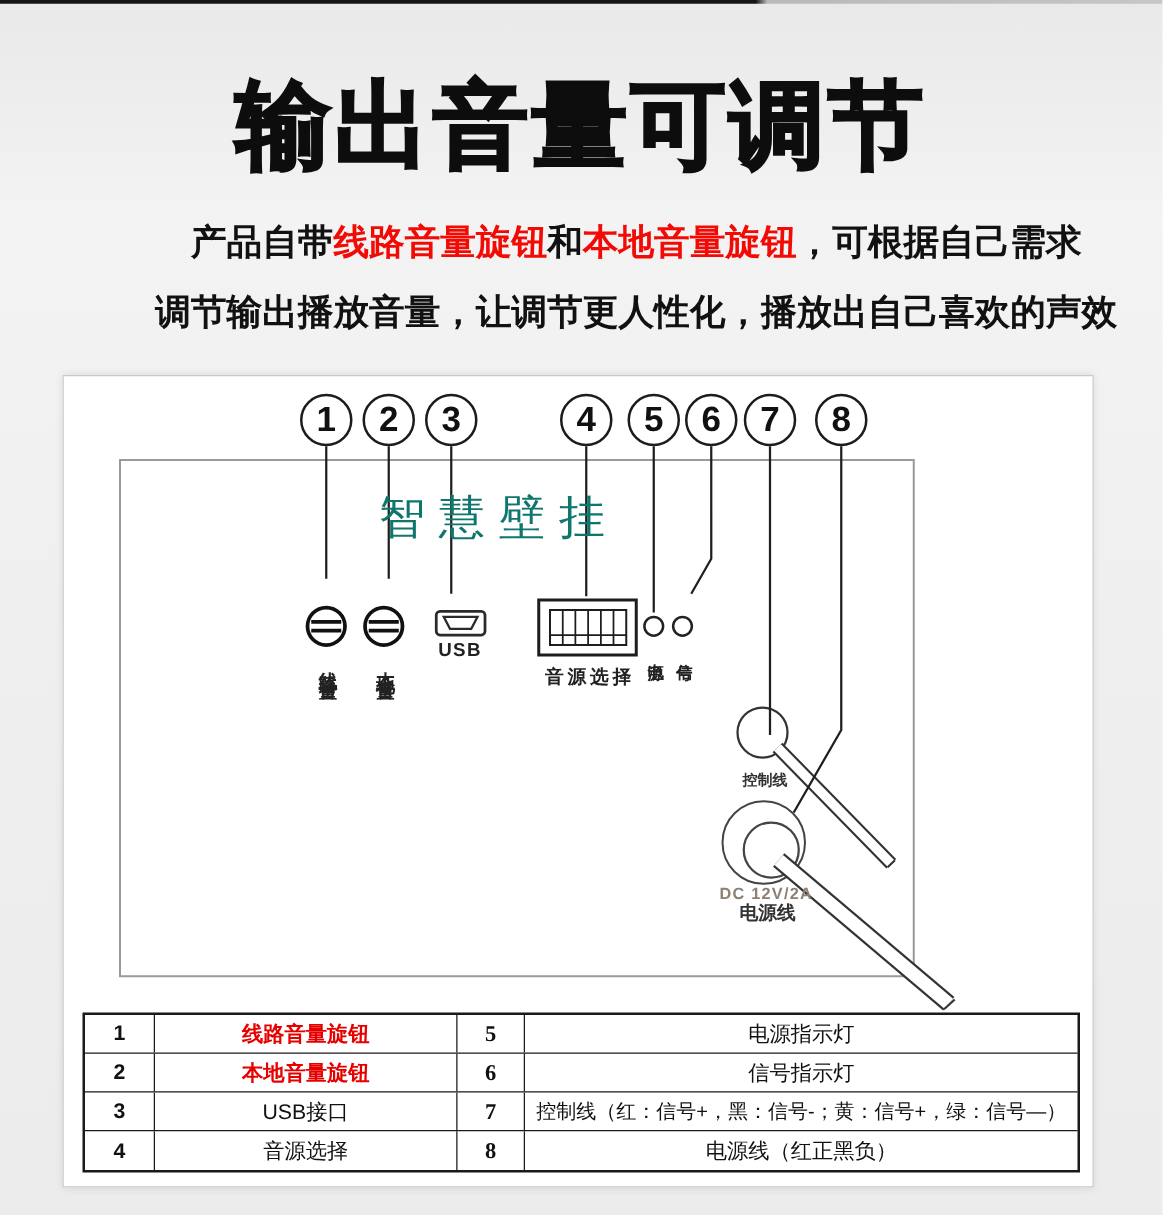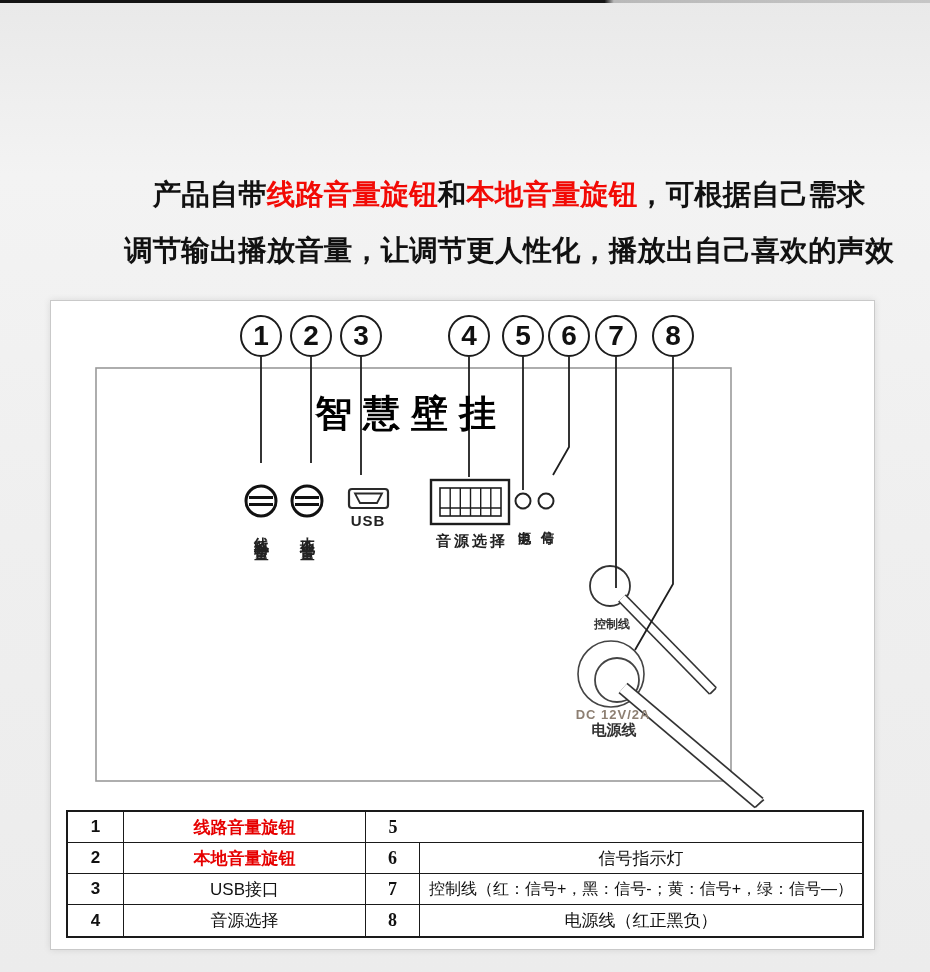--- a/index.html
+++ b/index.html
@@ -46,21 +46,21 @@
     display: flex; align-items: center; justify-content: center;
     font-size: 28px; font-weight: 700; color: #111;
   }
 
   .lbl { position: absolute; transform: translateX(-50%); white-space: nowrap; color: #222; }
   .vlbl {
     position: absolute; transform: translateX(-50%);
     writing-mode: vertical-rl; text-orientation: upright;
     white-space: nowrap; color: #222;
   }
-  .panel-title { top: 88px; left: 360px; font-size: 37px; letter-spacing: 11px; color: #000000; font-weight: 700; }
+  .panel-title { top: 88px; left: 348px; font-size: 37px; letter-spacing: 11px; color: #0f766e; font-weight: 400; }
   .knob1-lbl  { top: 224px; left: 210px; font-size: 15px; letter-spacing: 3px; font-weight: 600; }
   .knob2-lbl  { top: 224px; left: 256px; font-size: 15px; letter-spacing: 3px; font-weight: 600; }
   .usb-lbl    { top: 211px; left: 317px; font-size: 15px; font-weight: 700; letter-spacing: 1px; }
   .dip-lbl    { top: 231px; left: 421px; font-size: 15px; letter-spacing: 3px; font-weight: 600; }
   .led1-lbl   { top: 220px; left: 473px; font-size: 13px; letter-spacing: 1px; font-weight: 600; }
   .led2-lbl   { top: 220px; left: 496px; font-size: 13px; letter-spacing: 1px; font-weight: 600; }
   .ctrl-lbl   { top: 315px; left: 561px; font-size: 12px; font-weight: 600; color: #333; }
   .dc-lbl     { top: 406px; left: 562px; font-size: 13px;  letter-spacing: 1px; color: #8d7f72; font-weight: 700; }
   .pwr-lbl    { top: 420px; left: 563px; font-size: 15px; font-weight: 700; color: #333; }
 
@@ -82,20 +82,21 @@
   .red-bold { color: #e60000; font-weight: 700; }
   .tight { font-size: 16px; }
 </style>
 </head>
 <body>
 
 <div class="page">
 
   <div class="top-rule"></div>
 
+  <h1 class="title">输出音量可调节</h1>
 
   <div class="intro">
     <div><span>产品自带</span><span class="red">线路音量旋钮</span><span>和</span><span class="red">本地音量旋钮</span><span>，可根据自己需求</span></div>
     <div>调节输出播放音量，让调节更人性化，播放出自己喜欢的声效</div>
   </div>
 
   <div class="card">
 
     <svg class="diagram-svg" width="825" height="509" viewBox="0 0 825 509">
 
@@ -169,20 +170,21 @@
     <div class="vlbl led2-lbl">信号</div>
     <div class="lbl ctrl-lbl">控制线</div>
     <div class="lbl dc-lbl">DC 12V/2A</div>
     <div class="lbl pwr-lbl">电源线</div>
 
     <div class="ref-table">
       <div class="tr">
         <div class="td num">1</div>
         <div class="td red-bold">线路音量旋钮</div>
         <div class="td rnum">5</div>
+        <div class="td">电源指示灯</div>
       </div>
       <div class="tr">
         <div class="td num">2</div>
         <div class="td red-bold">本地音量旋钮</div>
         <div class="td rnum">6</div>
         <div class="td">信号指示灯</div>
       </div>
       <div class="tr">
         <div class="td num">3</div>
         <div class="td">USB接口</div>

